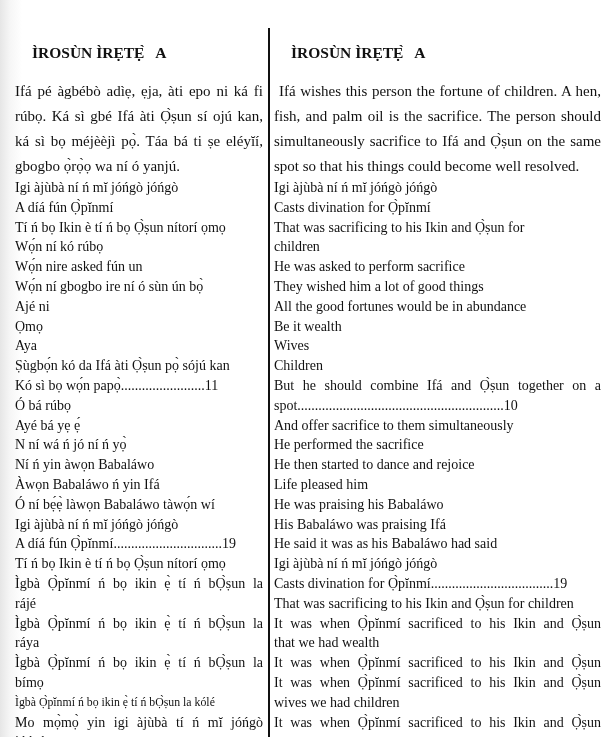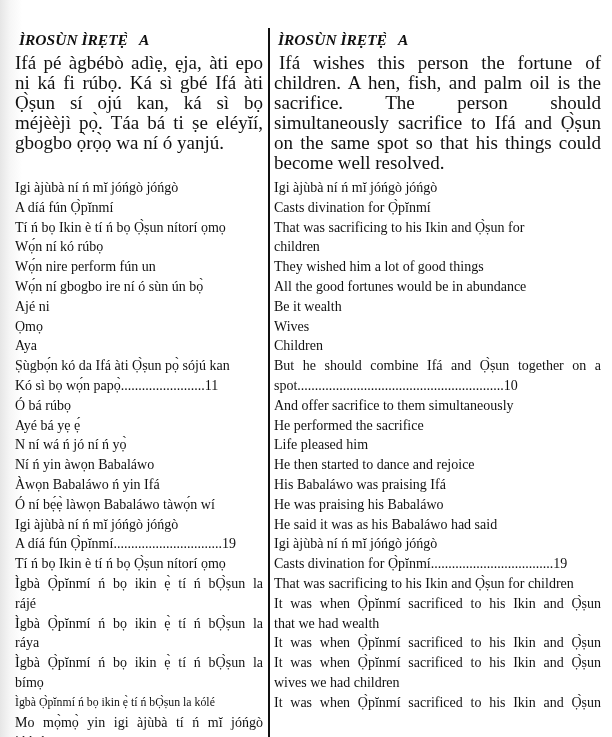--- a/index.html
+++ b/index.html
@@ -11,26 +11,25 @@
     position: relative;
   }
   .divider {
     position: absolute; left: 268px; top: 28px; bottom: 0;
     width: 2px; background: #111;
   }
   .col { position: absolute; top: 27px; }
   .col.left { left: 15px; width: 248px; }
   .col.right { left: 274px; width: 327px; }
   .heading {
-    font-weight: bold; font-size: 15.5px; line-height: 18px; margin: 4px;
+    font-weight: bold; font-size: 15.5px; line-height: 18px; margin: 17px;
     white-space: pre;
-    font-style: italic;
   }
   .intro {
-    font-size: 19px; line-height: 20px; text-align: justify;
+    font-size: 15px; line-height: 25px; text-align: justify;
     margin: 0;
   }
   .intro.indent { text-indent: 5px; font-family: Liberation Serif, serif; }
   .verses { position: absolute; top: 151px; }
   .col.left .verses { left: 0; width: 248px; }
   .col.right .verses { left: 0; width: 327px; }
   .line {
     font-size: 14px; line-height: 19.8px; margin: 0; padding-left: 52px; text-indent: -52px;
     text-align: justify; text-align-last: left;
   }
@@ -44,21 +43,21 @@
 <div class="divider"></div>
 
 <div class="col left">
   <p class="heading">ÌROSÙN ÌRẸTẸ̀   A</p>
   <p class="intro">Ifá pé àgbébò adìẹ, ẹja, àti epo ni ká fi rúbọ. Ká sì gbé Ifá àti Ọ̀ṣun  sí ojú kan, ká sì bọ méjèèjì pọ̀. Táa bá ti ṣe eléyĭí, gbogbo ọ̀rọ̀ọ wa ní ó yanjú.</p>
   <div class="verses" id="left-verses">
       <p class="line"><span>Igi àjùbà ní ń mĭ jóńgò jóńgò</span></p>
       <p class="line"><span>A díá fún Ọ̀pĭnmí</span></p>
       <p class="line"><span>Tí ń bọ Ikin è tí ń bọ Ọ̀ṣun nítorí ọmọ</span></p>
       <p class="line"><span>Wọ́n ní kó rúbọ</span></p>
-      <p class="line"><span>Wọ́n nire perform fún un</span></p>
+      <p class="line"><span>Wọ́n nire asked fún un</span></p>
       <p class="line"><span>Wọ́n ní gbogbo ire ní ó sùn ún bọ̀</span></p>
       <p class="line"><span>Ajé ni</span></p>
       <p class="line"><span>Ọmọ</span></p>
       <p class="line"><span>Aya</span></p>
       <p class="line"><span>Ṣùgbọ́n kó da Ifá àti Ọ̀ṣun pọ̀ sójú kan</span></p>
       <p class="line"><span>Kó sì bọ wọ́n papọ̀........................11</span></p>
       <p class="line"><span>Ó bá rúbọ</span></p>
       <p class="line"><span>Ayé bá yẹ ẹ́</span></p>
       <p class="line"><span>N ní wá ń jó ní ń yọ̀</span></p>
       <p class="line"><span>Ní ń yin àwọn Babaláwo</span></p>
@@ -75,32 +74,33 @@
     </div>
 </div>
 
 <div class="col right">
   <p class="heading">ÌROSÙN ÌRẸTẸ̀   A</p>
   <p class="intro indent">Ifá wishes this person the fortune of children. A hen, fish, and palm oil is the sacrifice. The person should simultaneously sacrifice to Ifá and Ọ̀ṣun on the same spot so that his things could become well resolved.</p>
   <div class="verses" id="right-verses">
       <p class="line"><span>Igi àjùbà ní ń mĭ jóńgò jóńgò</span></p>
       <p class="line"><span>Casts divination for Ọ̀pĭnmí</span></p>
       <p class="line"><span>That was sacrificing to his Ikin and Ọ̀ṣun for</span><span class="cont">children</span></p>
+      <p class="line"><span>He was asked to perform sacrifice</span></p>
       <p class="line"><span>They wished him a lot of good things</span></p>
       <p class="line"><span>All the good fortunes would be in abundance</span></p>
       <p class="line"><span>Be it wealth</span></p>
       <p class="line"><span>Wives</span></p>
       <p class="line"><span>Children</span></p>
       <p class="line just"><span>But he should combine Ifá and Ọ̀ṣun together on a</span><span class="cont">spot...........................................................10</span></p>
       <p class="line"><span>And offer sacrifice to them simultaneously</span></p>
       <p class="line"><span>He performed the sacrifice</span></p>
+      <p class="line"><span>He then started to dance and rejoice</span></p>
       <p class="line"><span>Life pleased him</span></p>
-      <p class="line"><span>He then started to dance and rejoice</span></p>
+      <p class="line"><span>He was praising his Babaláwo</span></p>
       <p class="line"><span>His Babaláwo was praising Ifá</span></p>
-      <p class="line"><span>He was praising his Babaláwo</span></p>
       <p class="line"><span>He said it was as his Babaláwo had said</span></p>
       <p class="line"><span>Igi àjùbà ní ń mĭ jóńgò jóńgò</span></p>
       <p class="line"><span>Casts divination for Ọ̀pĭnmí...................................19</span></p>
       <p class="line"><span>That was sacrificing to his Ikin and Ọ̀ṣun for children</span></p>
       <p class="line just"><span>It was when Ọ̀pĭnmí sacrificed to his Ikin and Ọ̀ṣun</span><span class="cont">that we had wealth</span></p>
       <p class="line just"><span>It was when Ọ̀pĭnmí sacrificed to his Ikin and Ọ̀ṣun</span></p>
       <p class="line just"><span>It was when Ọ̀pĭnmí sacrificed to his Ikin and Ọ̀ṣun</span><span class="cont">wives we had children</span></p>
       <p class="line just"><span>It was when Ọ̀pĭnmí sacrificed to his Ikin and Ọ̀ṣun</span></p>
     </div>
 </div>

